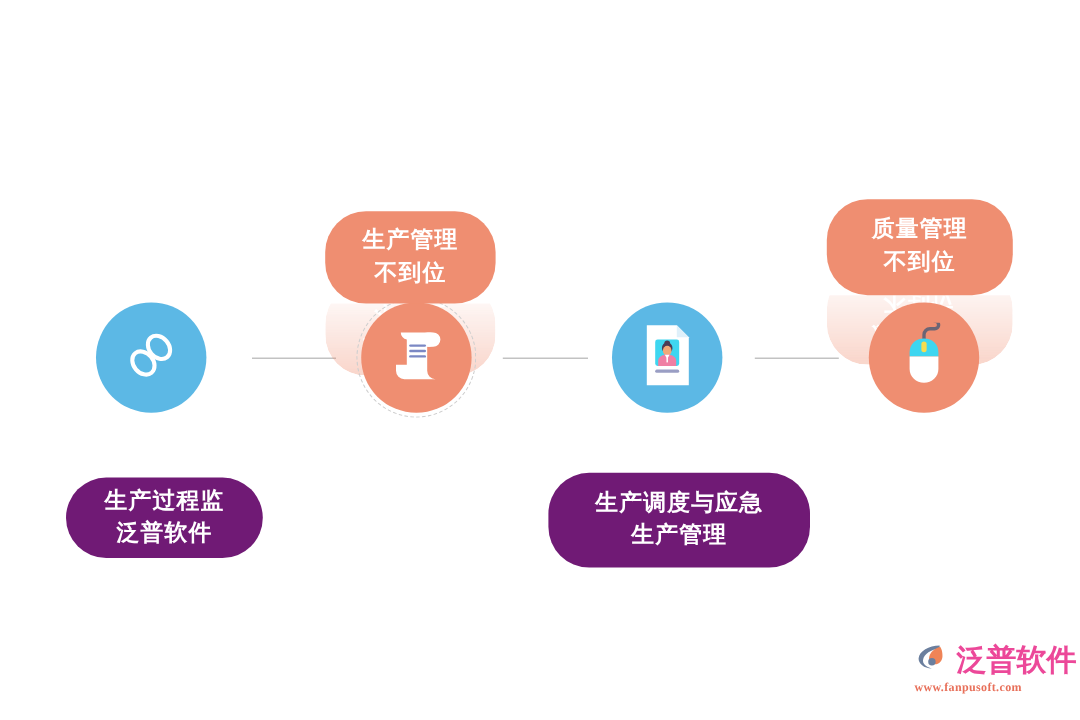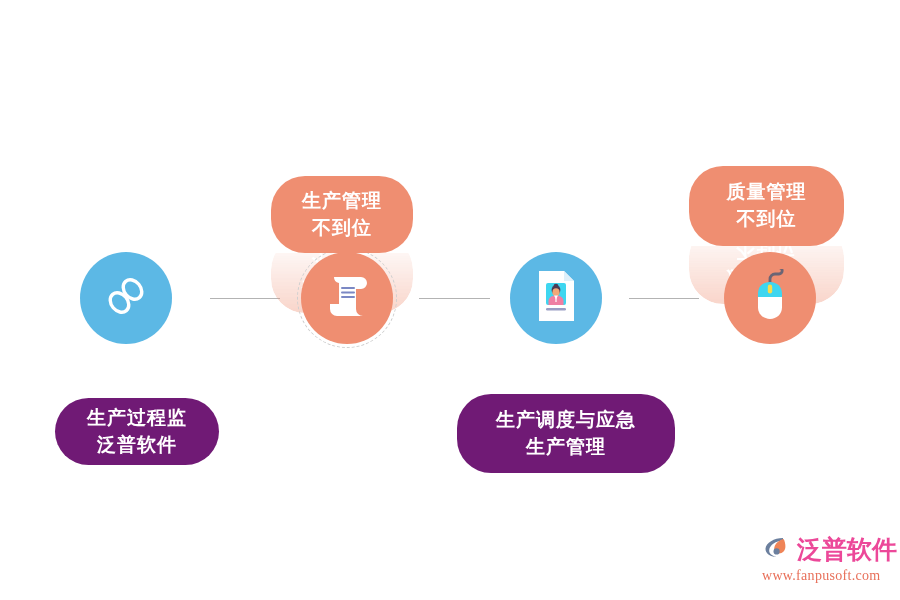--- a/index.html
+++ b/index.html
@@ -139,26 +139,27 @@
   .logo-text {
     font-size: 25px;
     font-weight: bold;
     color: #ec4899;
     font-family: "DejaVu Sans", "Liberation Sans", sans-serif;
     letter-spacing: 0px;
     line-height: 1;
     white-space: nowrap;
   }
   .logo-url {
-    font-size: 14px;
+    font-size: 10px;
     color: #e8705a;
     font-family: "Liberation Serif", "DejaVu Serif", serif;
     letter-spacing: 0.3px;
     margin-top: 3px;
     white-space: nowrap;
+    font-weight: bold;
   }
 </style>
 </head>
 <body>
 
 <div id="stage">
 
   <div class="connector conn-1"></div>
   <div class="connector conn-2"></div>
   <div class="connector conn-3"></div>

